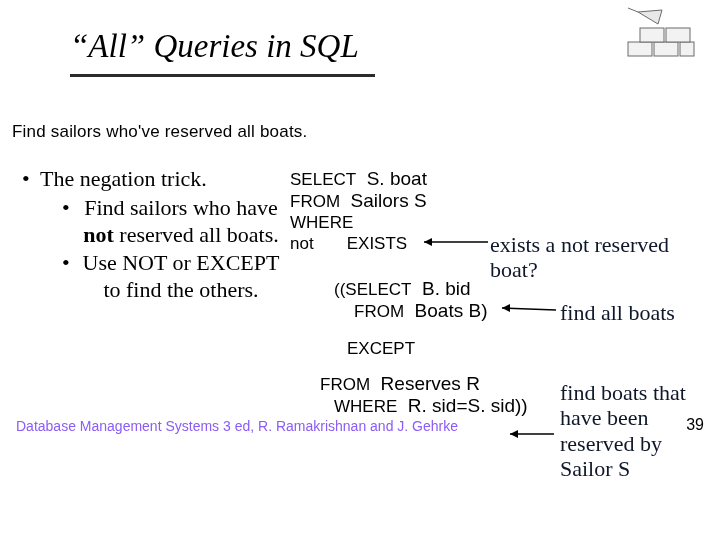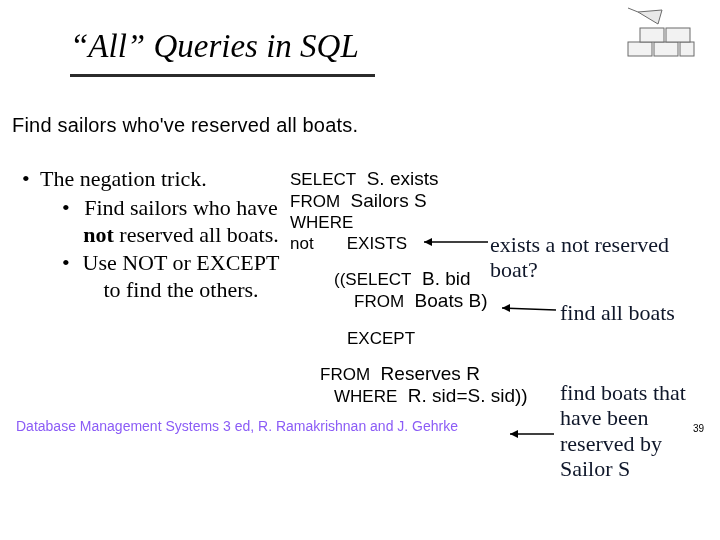--- a/index.html
+++ b/index.html
@@ -24,23 +24,23 @@
     width: 305px; height: 3px;
     background: #2b2b2b;
   }
   .brick-icon {
     position: absolute;
     right: 18px; top: 6px;
     width: 84px; height: 60px;
   }
   .subtitle {
     position: absolute;
-    left: 12px; top: 114px;
+    left: 12px; top: 122px;
     font-family: Arial, Helvetica, sans-serif;
-    font-size: 20px;
+    font-size: 17px;
     color: #000;
     letter-spacing: 0.2px;
   }
   .bullets {
     position: absolute;
     left: 22px; top: 166px;
     width: 260px;
     font-size: 22px;
     color: #000;
     line-height: 1.22;
@@ -79,29 +79,29 @@
     position: absolute;
     left: 16px; bottom: 10px;
     font-family: Arial, Helvetica, sans-serif;
     font-size: 14px;
     color: #8b5cf6;
   }
   .pagenum {
     position: absolute;
     right: 16px; bottom: 10px;
     font-family: Arial, Helvetica, sans-serif;
-    font-size: 10px;
+    font-size: 16px;
     color: #000;
   }
   .arrow {
     position: absolute;
     pointer-events: none;
   }
   .bold { font-weight: bold; }
-  .sql-block2 { margin-left: 44px; margin-top: 14px; }
+  .sql-block2 { margin-left: 44px; margin-top: 24px; }
   .sql-block3 { margin-left: 57px; margin-top: 16px; }
   .sql-block4 { margin-left: 30px; margin-top: 14px; }
 </style>
 </head>
 <body>
 
 <div class="slide">
 
   <svg class="brick-icon" viewBox="0 0 84 60">
     <g stroke="#6b6b6b" stroke-width="1" fill="none">
@@ -128,21 +128,21 @@
           <li>
             <span>Find sailors who have </span><span class="bold">not</span><span> reserved all boats.</span>
           </li>
           <li>Use NOT or EXCEPT to find the others.</li>
         </ul>
       </li>
     </ul>
   </div>
 
   <div class="sql">
-    <div class="line"><span class="kw">SELECT</span><span class="arg">  S. exists</span></div>
+    <div class="line"><span class="kw">SELECT</span><span class="arg">  S. boat</span></div>
     <div class="line"><span class="kw">FROM</span><span class="arg">  Sailors S</span></div>
     <div class="line"><span class="kw">WHERE</span></div>
     <div class="line"><span class="kw">not       </span><span class="kw">EXISTS</span></div>
 
     <div class="sql-block2">
       <div class="line"><span class="kw">((</span><span class="kw">SELECT</span><span class="arg">  B. bid</span></div>
       <div class="line" style="margin-left:20px"><span class="kw">FROM</span><span class="arg">  Boats B)</span></div>
     </div>
 
     <div class="sql-block3">

